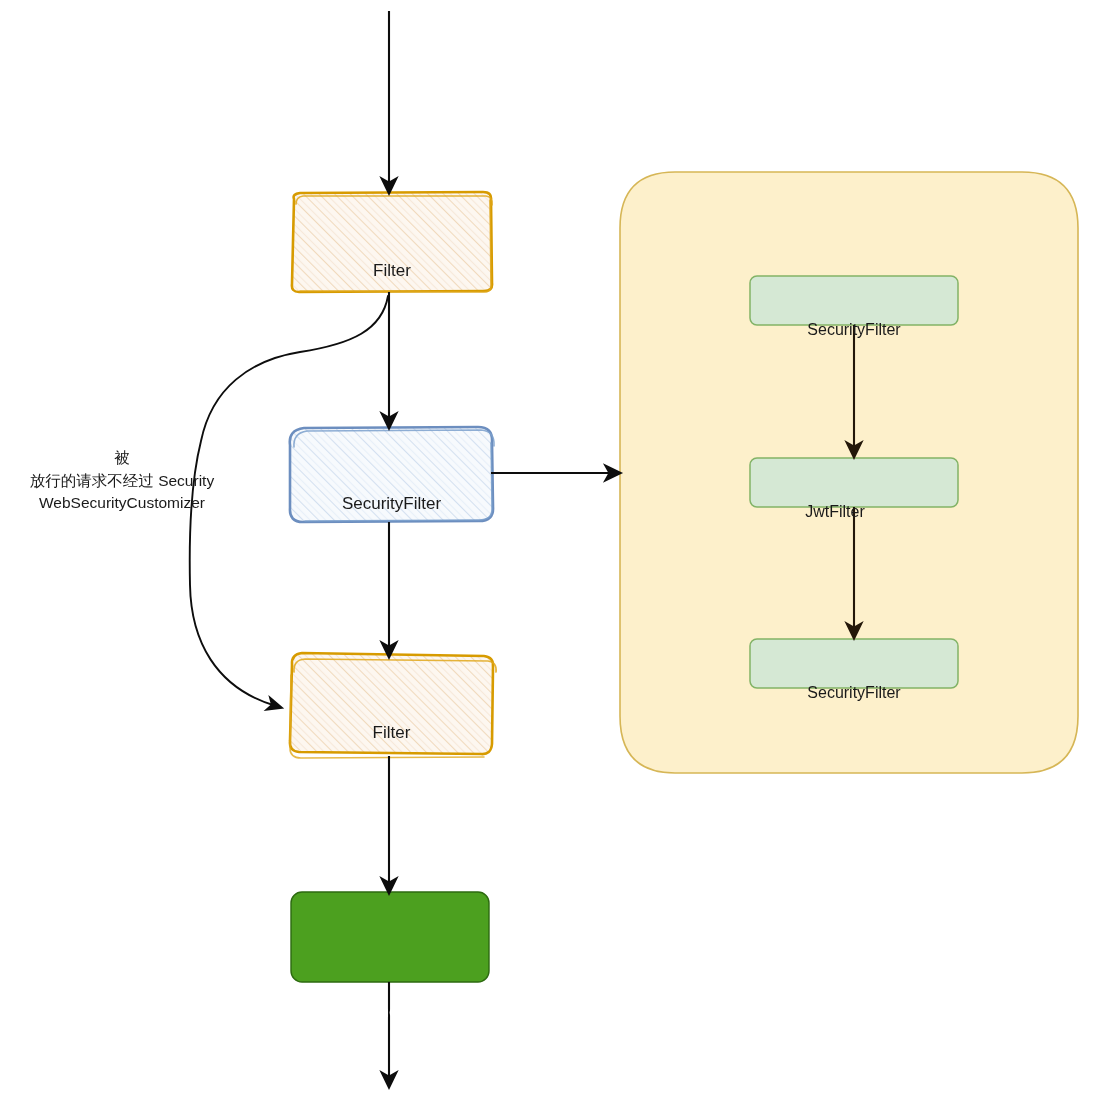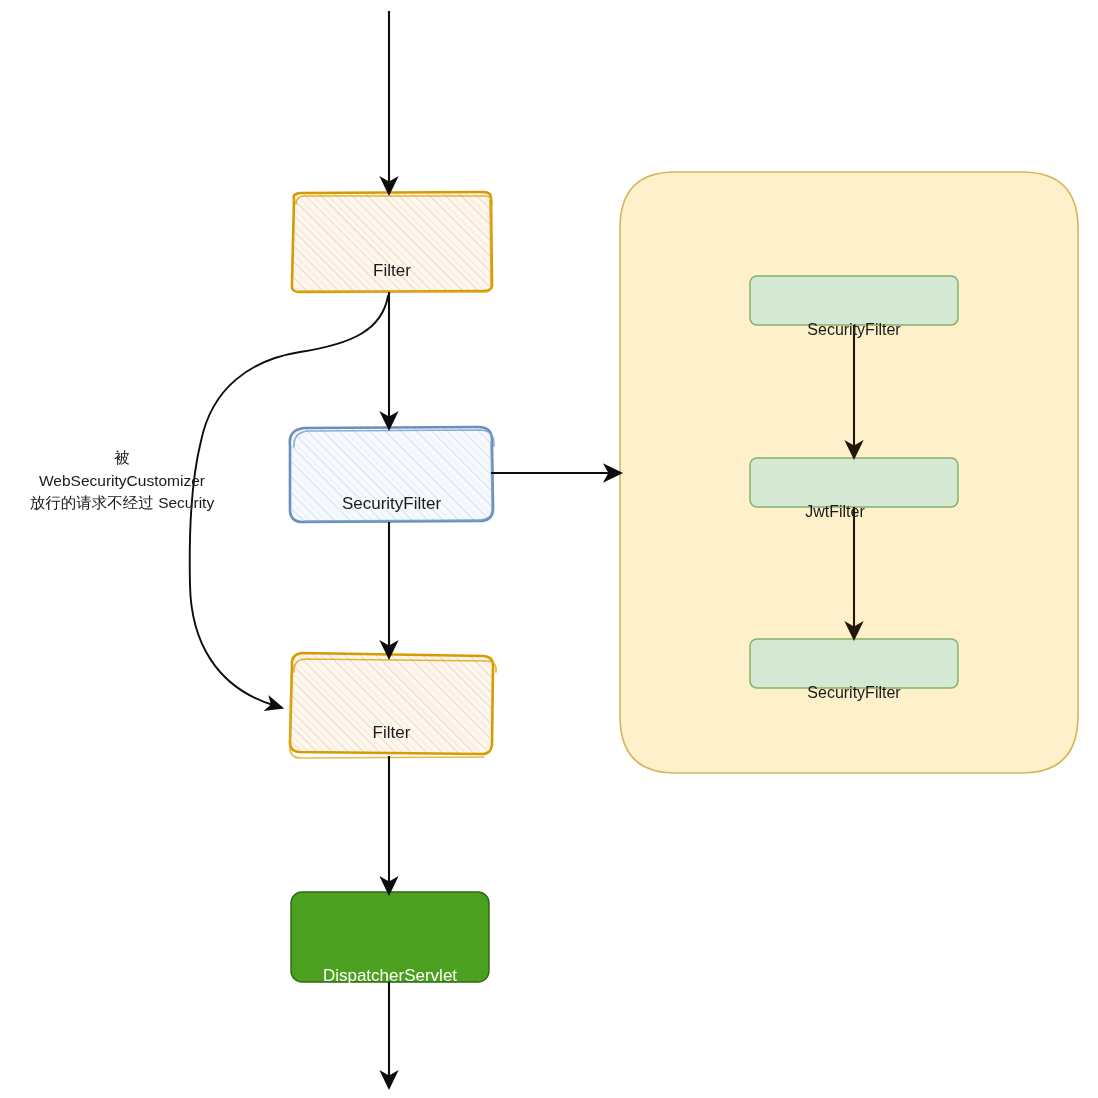--- a/index.html
+++ b/index.html
@@ -164,27 +164,27 @@
              C 190,485 189,540 190,585
              C 191,640 215,688 276,706" fill="none" stroke="#0d0d0d" stroke-width="1.9" stroke-linecap="round" marker-end="url(#ah-thin)"></path>
   </svg>
 
   <div class="node-label lbl-sketch" style="left:292px; top:192px; width:200px; height:100px;">Filter</div>
 
   <div class="node-label lbl-sketch" style="left:290px; top:427px; width:203px; height:95px;">SecurityFilter</div>
 
   <div class="node-label lbl-sketch" style="left:290px; top:654px; width:203px; height:100px;">Filter</div>
 
-  <div class="node-label lbl-dispatcher" style="left:291px; top:892px; width:198px; height:110px;">DispatcherServlet</div>
+  <div class="node-label lbl-dispatcher" style="left:291px; top:928px; width:198px; height:110px;">DispatcherServlet</div>
 
   <div class="node-label lbl-green" style="left:750px; top:276px; width:208px; height:49px;">SecurityFilter</div>
 
   <div class="node-label lbl-green" style="left:750px; top:458px; width:170px; height:49px;">JwtFilter</div>
 
   <div class="node-label lbl-green" style="left:750px; top:639px; width:208px; height:49px;">SecurityFilter</div>
 
   <div class="annotation">
     <div>被</div>
+    <div>放行的请求不经过 Security</div>
     <div>WebSecurityCustomizer</div>
-    <div>放行的请求不经过 Security</div>
   </div>
 
 </div>
 
 </body></html>

